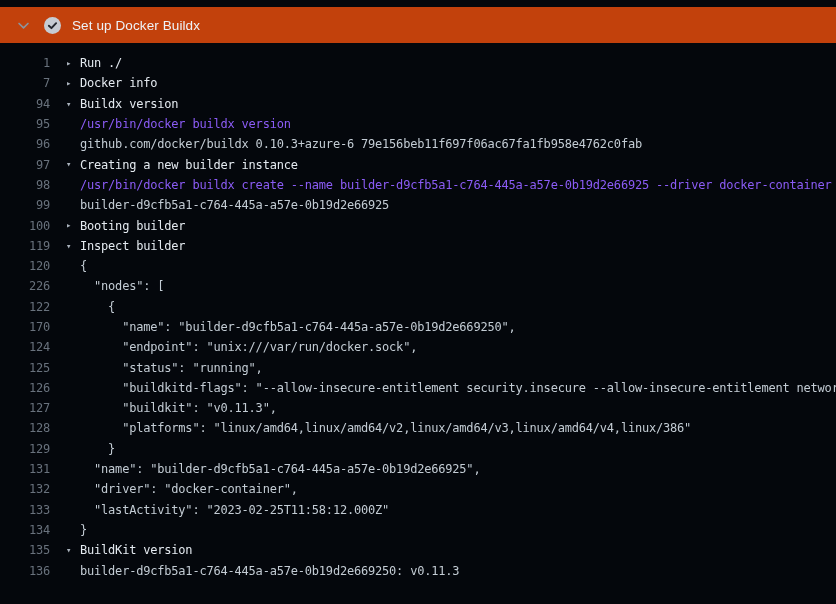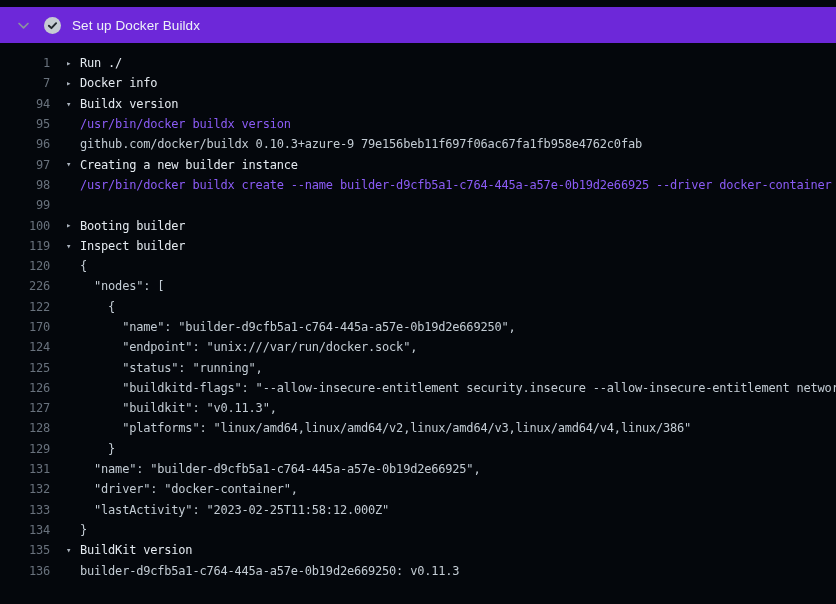--- a/index.html
+++ b/index.html
@@ -5,21 +5,21 @@
   html,body{margin:0;padding:0;}
   body{
     width:836px;height:604px;overflow:hidden;
     background:#04070c;
     font-family:"Liberation Sans",sans-serif;
     position:relative;
   }
   
   .step-header{
     position:absolute;left:0;top:7px;width:836px;height:36px;
-    background:#6d28d9;
+    background:#c2410c;
     display:flex;align-items:center;
     cursor:pointer;
   }
   .chev{margin-left:17px;width:13px;height:13px;flex:0 0 auto;display:block;}
   .status{margin-left:14px;width:17px;height:17px;flex:0 0 auto;display:block;}
   .step-title{
     margin-left:11px;
     color:#eef3f8;font-size:13.5px;font-weight:400;letter-spacing:.1px;
   }
   
@@ -78,38 +78,39 @@
 
   <div class="row command">
     <span class="num">95</span>
     <span class="arrow"></span>
     <span class="text">/usr/bin/docker buildx version</span>
   </div>
 
   <div class="row output">
     <span class="num">96</span>
     <span class="arrow"></span>
-    <span class="text">github.com/docker/buildx 0.10.3+azure-9 79e156beb11f697f06ac67fa1fb958e4762c0fab</span>
+    <span class="text">github.com/docker/buildx 0.10.3+azure-6 79e156beb11f697f06ac67fa1fb958e4762c0fab</span>
   </div>
 
   <div class="row group_open">
     <span class="num">97</span>
     <span class="arrow">▾</span>
     <span class="text">Creating a new builder instance</span>
   </div>
 
   <div class="row command">
     <span class="num">98</span>
     <span class="arrow"></span>
     <span class="text">/usr/bin/docker buildx create --name builder-d9cfb5a1-c764-445a-a57e-0b19d2e66925 --driver docker-container</span>
   </div>
 
   <div class="row output">
     <span class="num">99</span>
     <span class="arrow"></span>
+    <span class="text">builder-d9cfb5a1-c764-445a-a57e-0b19d2e66925</span>
   </div>
 
   <div class="row group_closed">
     <span class="num">100</span>
     <span class="arrow">▸</span>
     <span class="text">Booting builder</span>
   </div>
 
   <div class="row group_open">
     <span class="num">119</span>

